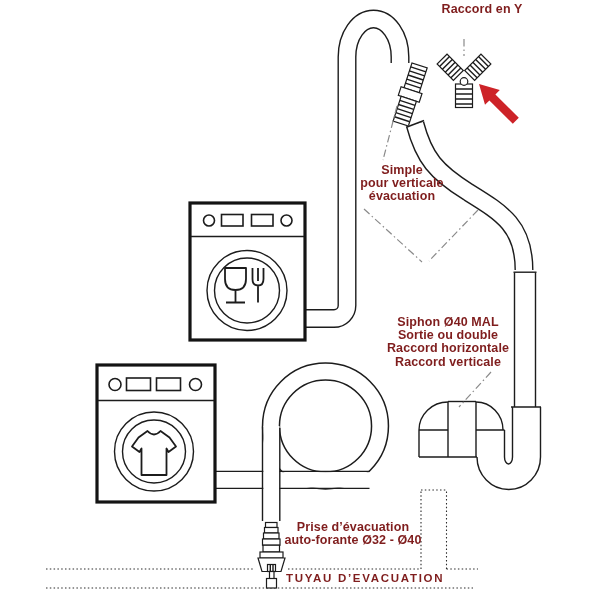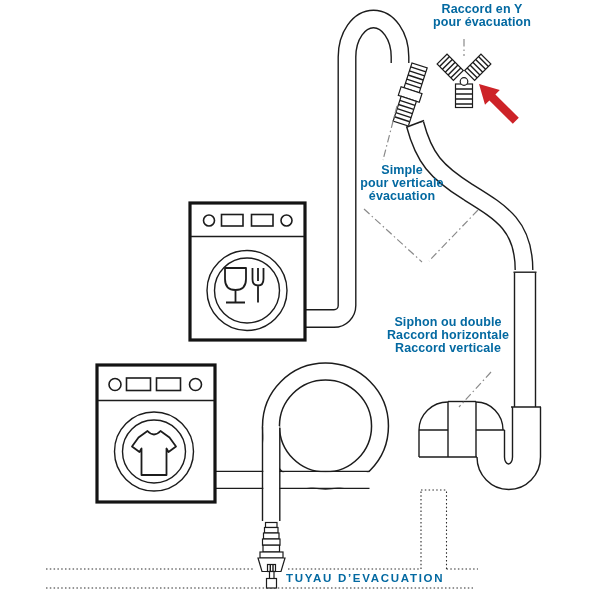--- a/index.html
+++ b/index.html
@@ -1,20 +1,20 @@
 <!DOCTYPE html>
 <html><head>
 <meta charset="utf-8">
 <style>
   html,body{margin:0;padding:0;background:#fff;}
   .stage{position:relative;width:600px;height:600px;background:#fff;overflow:hidden;
          font-family:"Liberation Sans",sans-serif;}
   .stage svg{position:absolute;left:0;top:0;}
   .lbl{position:absolute;font:700 12.5px/13.2px "Liberation Sans",sans-serif;
-       color:#0369a1;text-align:center;letter-spacing:.1px;}
+       color:#7f1d1d;text-align:center;letter-spacing:.1px;}
   .lbl div{white-space:nowrap;}
   .tuyau{font:700 11.5px/13px "Liberation Sans",sans-serif;letter-spacing:1.7px;white-space:nowrap;text-align:right;}
   
   .s{stroke:#1c1c1c;fill:none;stroke-width:1.4px;}
   .tB{stroke:#1c1c1c;fill:none;}
   .tW{stroke:#ffffff;fill:none;}
   .wf{fill:#ffffff;stroke:none;}
   .dot{stroke:#2b2b2b;stroke-width:1.1px;fill:none;stroke-dasharray:1.5 2.3;}
   .lead{stroke:#8a8a8a;stroke-width:1.2px;fill:none;stroke-dasharray:7.5 3 1.5 3;}
   .box{fill:#fff;stroke:#141414;stroke-width:3.2px;}
@@ -138,32 +138,36 @@
     <path class="lead" d="M464,39 V56"></path>
     <path class="lead" d="M397,106 L383,160"></path>
     <path class="lead" d="M364,209 L422,262"></path>
     <path class="lead" d="M478,210 L429,261"></path>
     <path class="lead" d="M491,372 L459,407"></path>
   </g>
 </svg>
 
 <div class="lbl" style="left:392px;top:3px;width:180px">
   <div>Raccord en Y</div>
-  <div>pour évacuation</div>
 </div>
 
 <div class="lbl" style="left:322px;top:164px;width:160px">
   <div>Simple</div>
   <div>pour verticale</div>
   <div>évacuation</div>
 </div>
 
 
 <div class="lbl" style="left:358px;top:316px;width:180px">
-  <div>Siphon ou double</div>
+  <div>Siphon Ø40 MAL</div>
+  <div>Sortie ou double</div>
   <div>Raccord horizontale</div>
   <div>Raccord verticale</div>
 </div>
 
+<div class="lbl" style="left:262px;top:521px;width:182px">
+  <div>Prise d’évacuation</div>
+  <div>auto-forante Ø32 - Ø40</div>
+</div>
 
 <div class="lbl tuyau" style="left:286px;top:571.5px">TUYAU D’EVACUATION</div>
 
 </div>
 
 </body></html>

